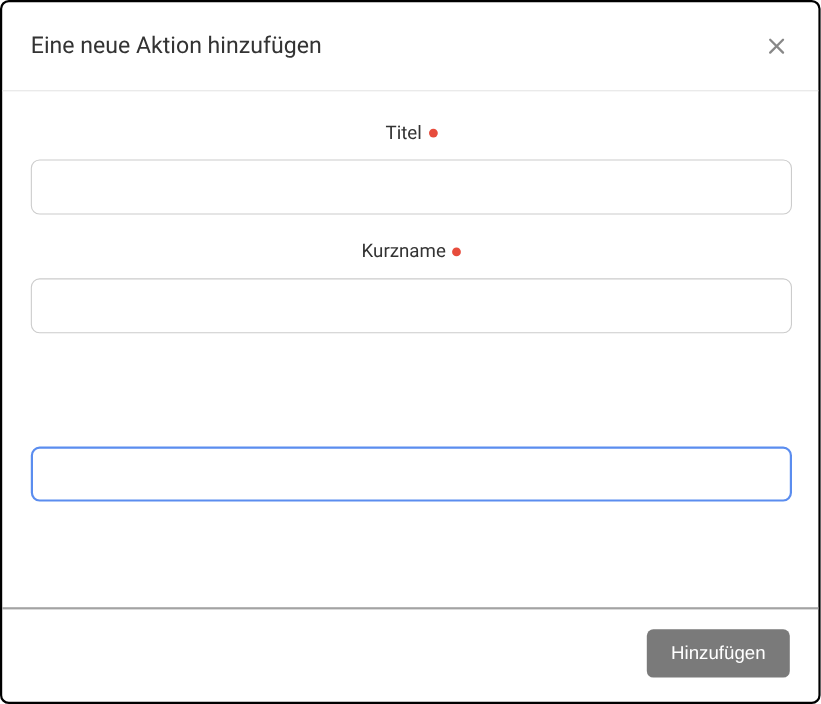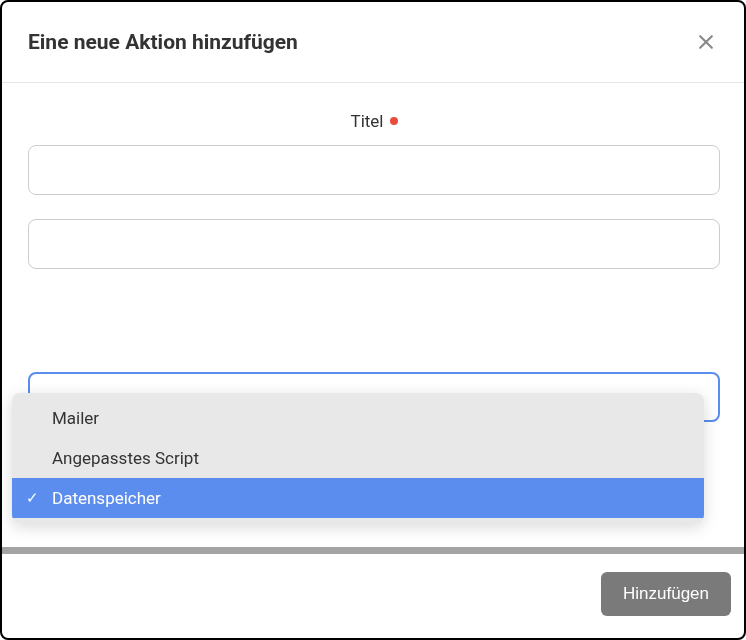--- a/index.html
+++ b/index.html
@@ -31,21 +31,21 @@
     .modal-header {
       display: flex;
       align-items: center;
       justify-content: space-between;
       padding: 26px 24px 26px 26px;
       border-bottom: 1px solid #e5e5e5;
     }
     
     .modal-title {
       font-size: 21px;
-      font-weight: 700;
+      font-weight: 400;
       color: #333;
     }
     
     .close-btn {
       background: none;
       border: none;
       cursor: pointer;
       padding: 4px;
       color: #888;
       display: flex;
@@ -144,22 +144,22 @@
     .check-mark {
       position: absolute;
       left: 14px;
       top: 50%;
       transform: translateY(-50%);
       color: #fff;
       font-size: 15px;
     }
     
     .modal-footer {
-      padding: 18px 13px 22px;
-      border-top: 7px solid #a3a3a3;
+      padding: 18px 26px 22px;
+      border-top: 2px solid #a3a3a3;
       display: flex;
       justify-content: flex-end;
     }
     
     .submit-btn {
       background: #7a7a7a;
       color: #fff;
       border: none;
       border-radius: 6px;
       padding: 12px 22px;
@@ -187,39 +187,31 @@
 
     <div class="form-group">
       <label class="form-label">
         <span>Titel</span>
         <span class="required-dot"></span>
       </label>
       <input type="text" class="form-input" value="" style="">
     </div>
 
     <div class="form-group">
+      <label class="form-label">
+        <span>Kurzname</span>
+        <span class="required-dot"></span>
+      </label>
       <input type="text" class="form-input" value="" style="">
     </div>
 
     <div class="hidden-select-area">
       <div class="select-underlay"></div>
     </div>
 
-    <div class="dropdown">
-      <div class="dropdown-item">
-        <span>Mailer</span>
-      </div>
-      <div class="dropdown-item">
-        <span>Angepasstes Script</span>
-      </div>
-      <div class="dropdown-item selected">
-        <span class="check-mark">✓</span>
-        <span>Datenspeicher</span>
-      </div>
-    </div>
 
   </div>
 
   <div class="modal-footer">
     <button class="submit-btn">Hinzufügen</button>
   </div>
 
 </div>
 
 </body></html>

